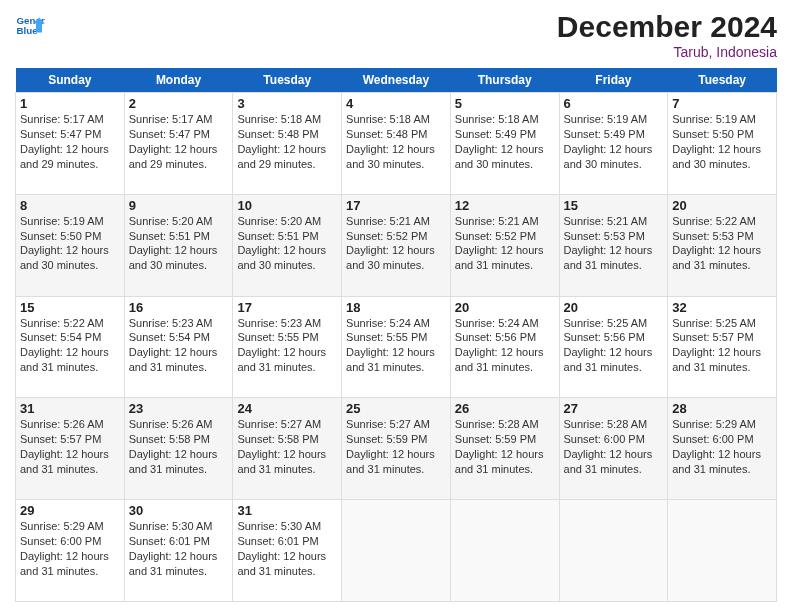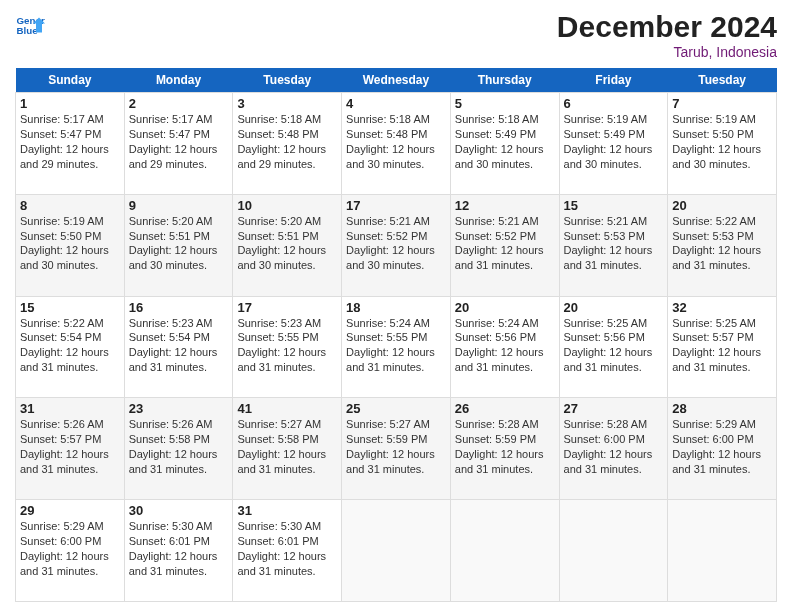--- a/index.html
+++ b/index.html
@@ -281,21 +281,21 @@
 and 31 minutes.</div>
           </td>
           <td>
             <span class="day-num">23</span>
             <div class="day-info" style="white-space: pre-line;">Sunrise: 5:26 AM
 Sunset: 5:58 PM
 Daylight: 12 hours
 and 31 minutes.</div>
           </td>
           <td>
-            <span class="day-num">41</span>
+            <span class="day-num">24</span>
             <div class="day-info" style="white-space: pre-line;">Sunrise: 5:27 AM
 Sunset: 5:58 PM
 Daylight: 12 hours
 and 31 minutes.</div>
           </td>
           <td>
             <span class="day-num">25</span>
             <div class="day-info" style="white-space: pre-line;">Sunrise: 5:27 AM
 Sunset: 5:59 PM
 Daylight: 12 hours

